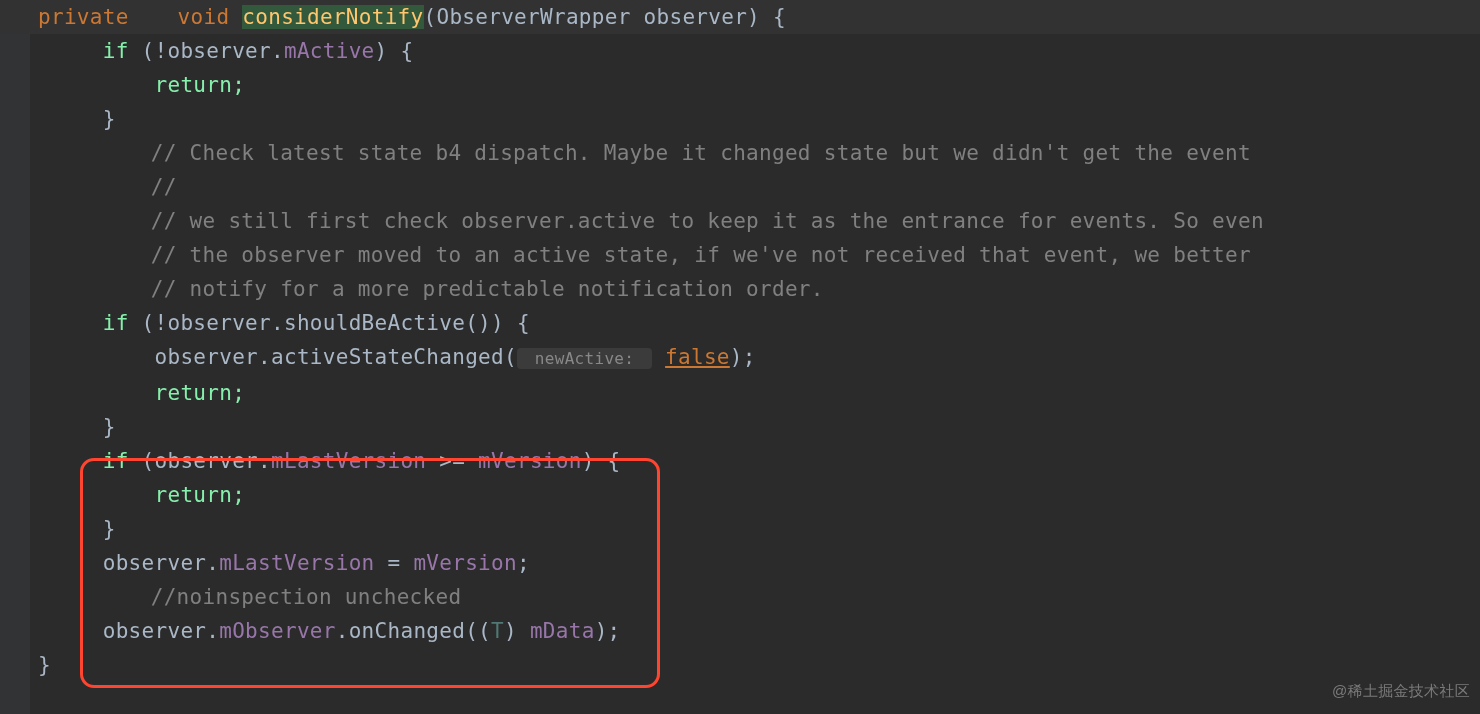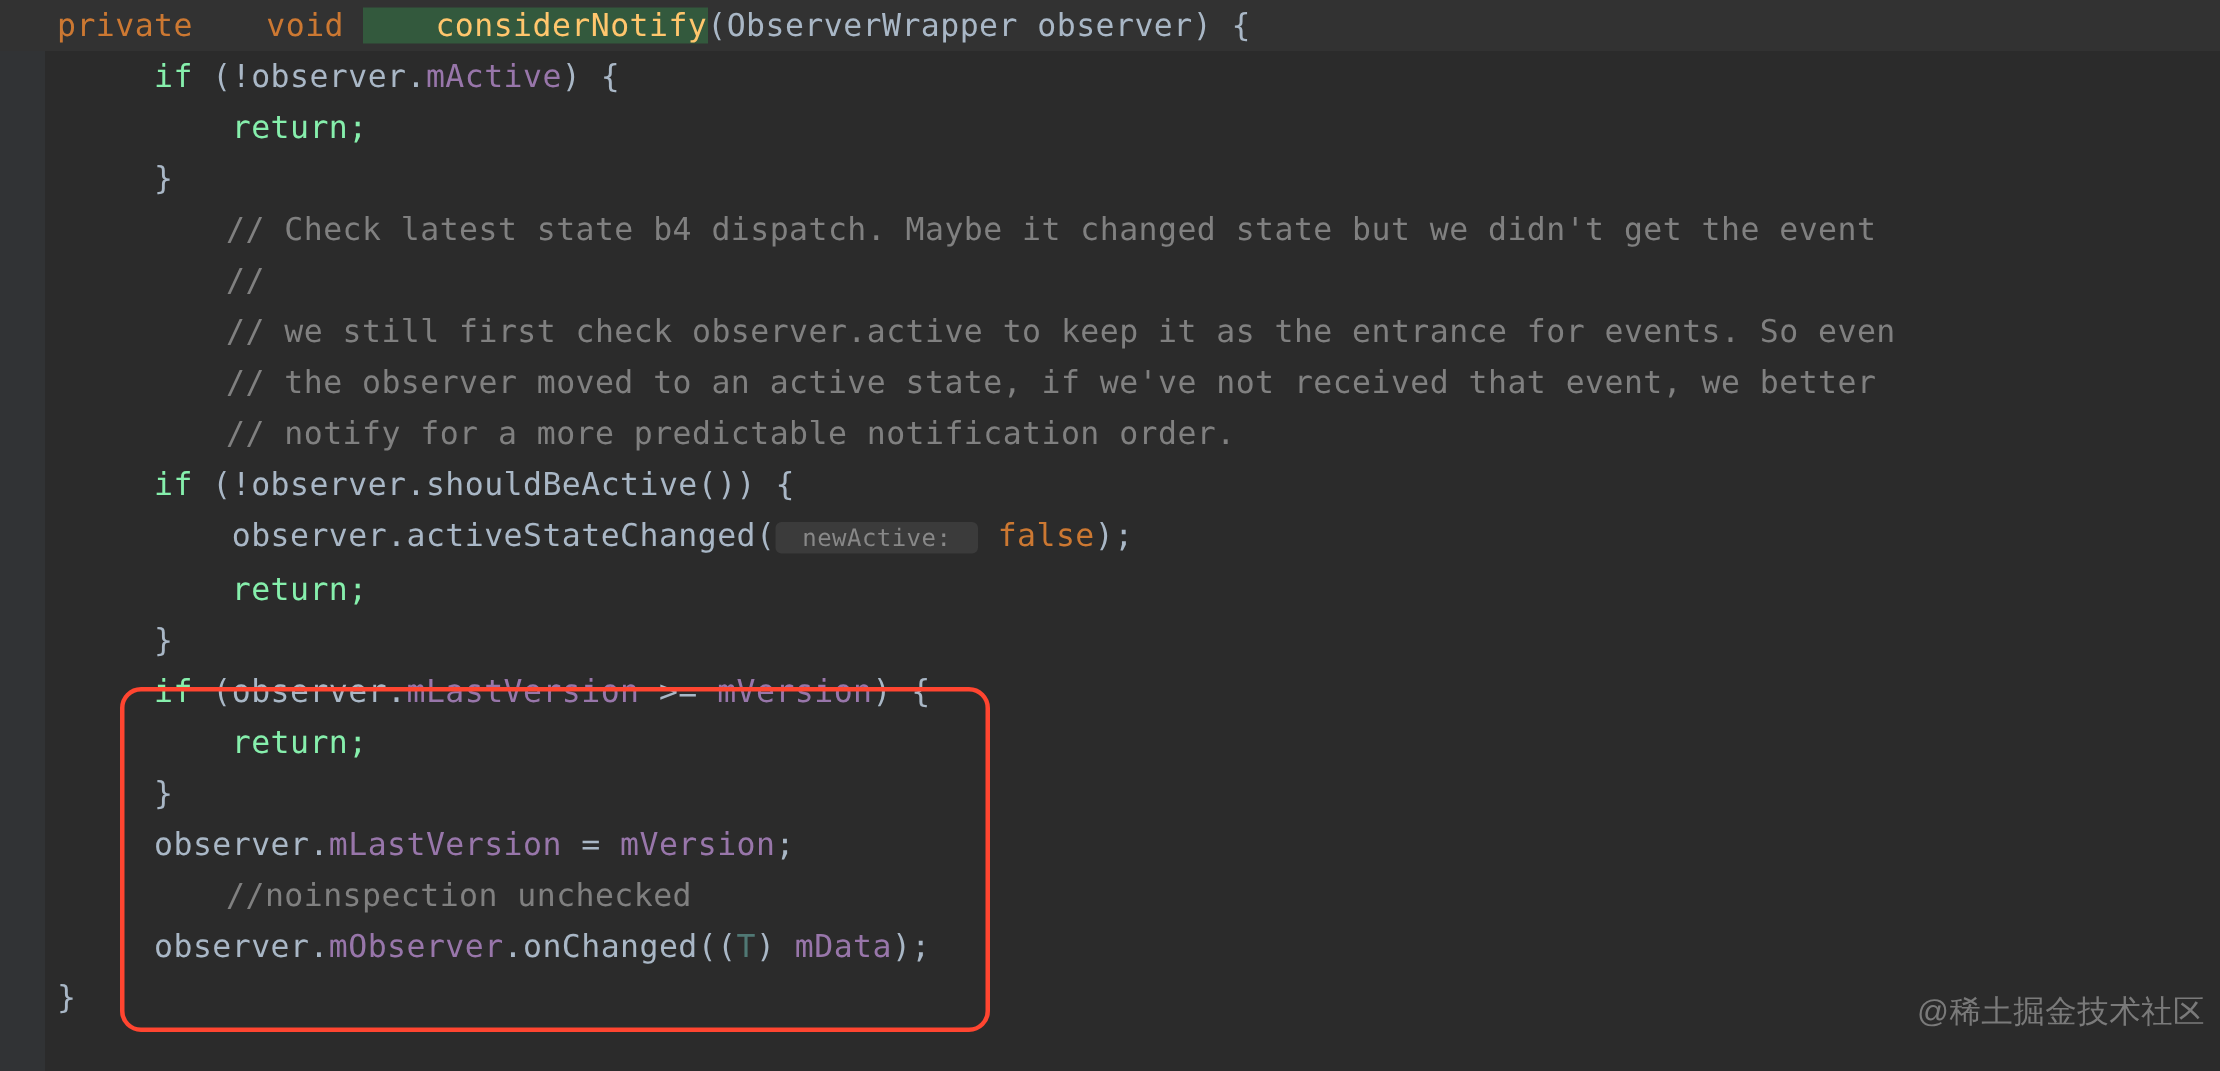--- a/index.html
+++ b/index.html
@@ -27,46 +27,46 @@
       white-space: pre;
       position: relative;
       padding-left: 38px;
     }
     .line1 {
       background-color: #323232;
     }
     .kw-modifier { color: #cc7832; }
     .kw-type { color: #cc7832; margin-left: 36px; }
     .kw-control { color: #86efac; text-align: right; }
-    .kw-bool { color: #cc7832; }
-    .method-decl-hl { color: #ffc66d; background-color: #33593d; padding-left: 48px; }
+    .kw-bool { color: #cc7832; text-decoration: underline; }
+    .method-decl-hl { color: #ffc66d; background-color: #33593d; }
     .identifier { color: #a9b7c6; }
     .field { color: #9876aa; }
     .method-call { color: #a9b7c6; }
     .comment { color: #808080; margin-left: 48px; }
     .param-hint {
       background-color: #3b3b3b;
       color: #888888;
       border-radius: 4px;
       padding: 1px 8px;
       font-size: 16px;
     }
     .highlight-box {
       position: absolute;
       border: 3px solid #ff4530;
       border-radius: 14px;
       pointer-events: none;
     }
     .type-param { color: #507874; }
     .watermark {
       position: absolute;
-      bottom: 22px;
+      bottom: 6px;
       right: 10px;
       color: #7a7a7a;
-      font-size: 21px;
+      font-size: 15px;
       font-family: sans-serif;
     }
     .gutter {
       position: absolute;
       left: 0;
       top: 0;
       width: 30px;
       height: 100%;
       background-color: #313335;
     }

